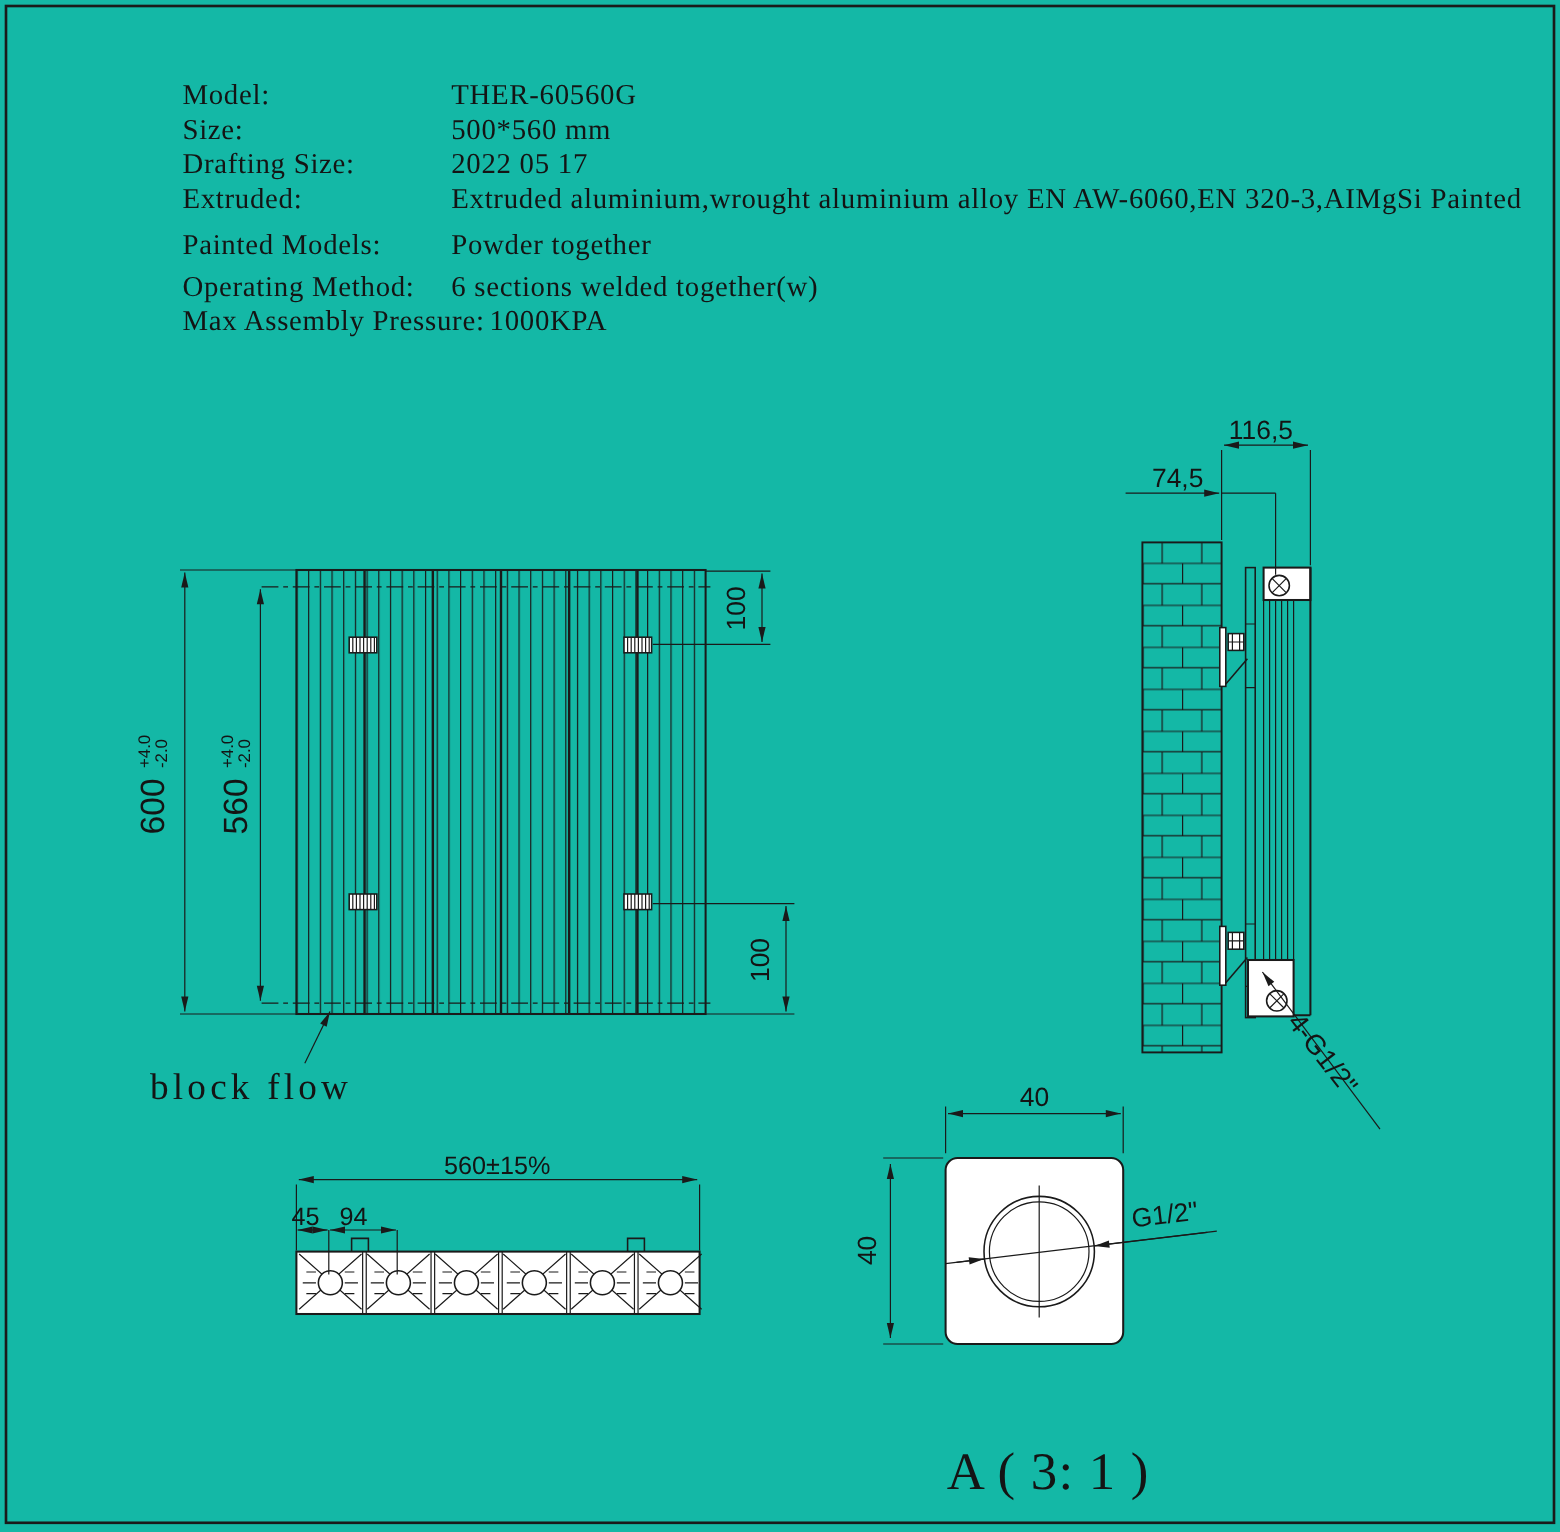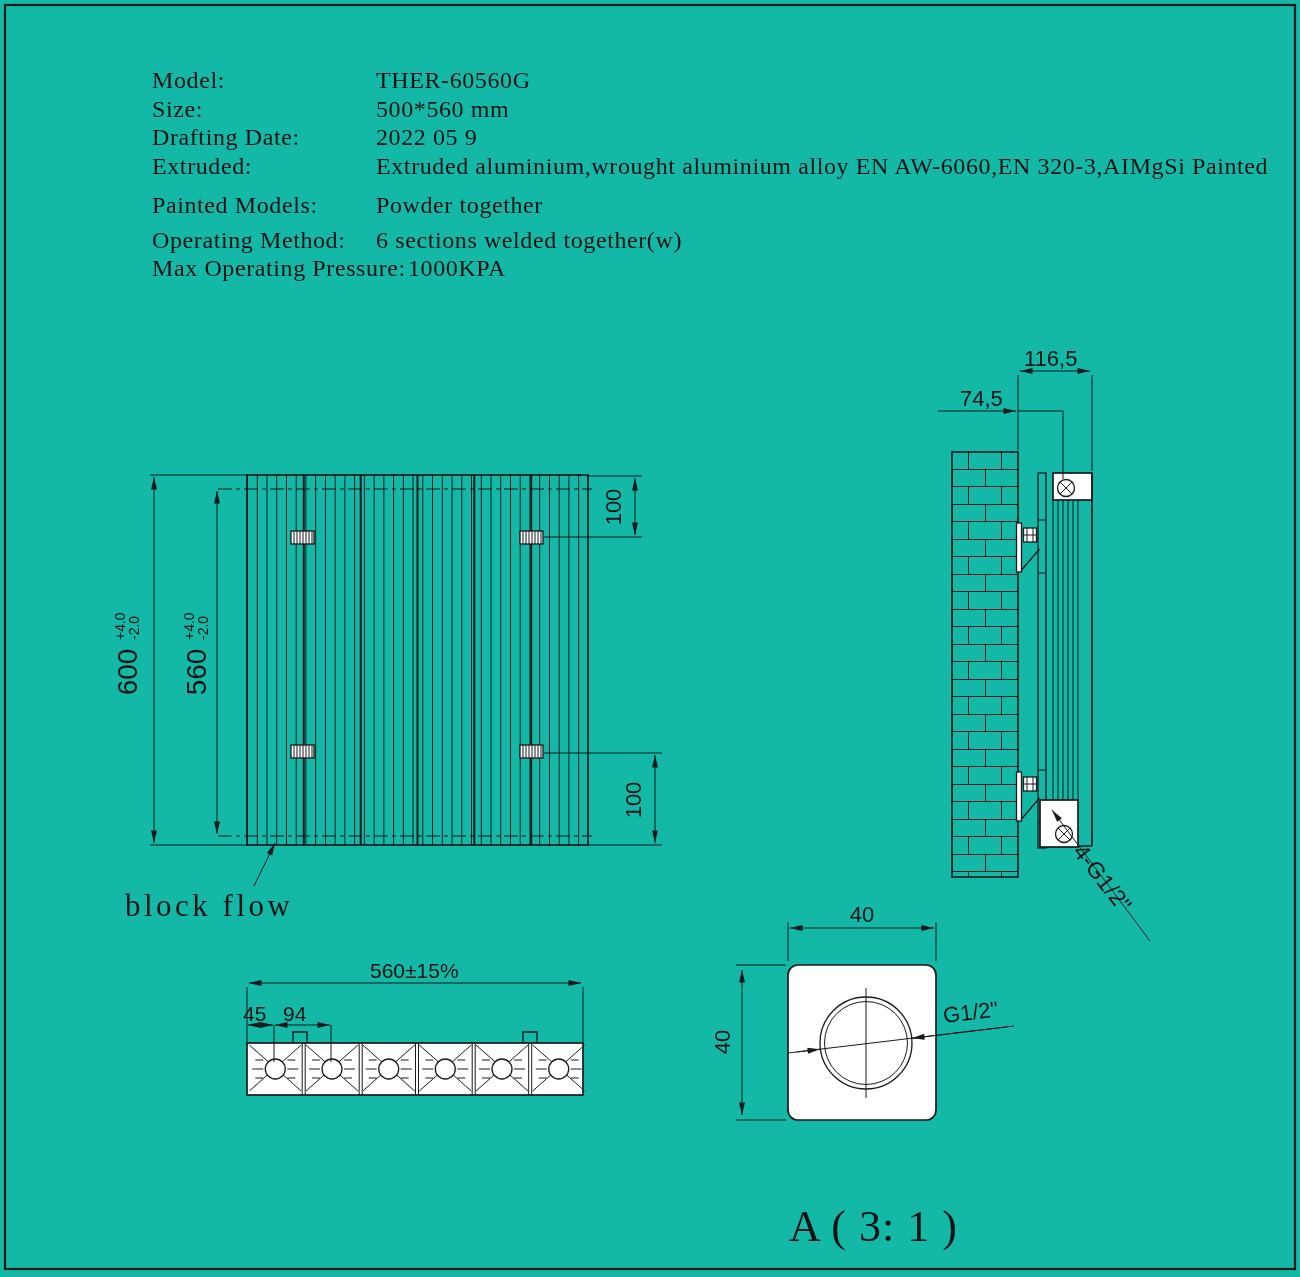--- a/index.html
+++ b/index.html
@@ -29,37 +29,37 @@
 
   <div class="meta-row" style="top:66px;">
     <span class="meta-label">Model:</span>
     <span class="meta-value">THER-60560G</span>
   </div>
   <div class="meta-row" style="top:95px;">
     <span class="meta-label">Size:</span>
     <span class="meta-value">500*560 mm</span>
   </div>
   <div class="meta-row" style="top:123px;">
-    <span class="meta-label">Drafting Date:</span>
-    <span class="meta-value">2022 05 9</span>
+    <span class="meta-label">Drafting Size:</span>
+    <span class="meta-value">2022 05 17</span>
   </div>
   <div class="meta-row" style="top:152px;">
     <span class="meta-label">Extruded:</span>
     <span class="meta-value">Extruded aluminium,wrought aluminium alloy EN AW-6060,EN 320-3,AIMgSi Painted</span>
   </div>
   <div class="meta-row" style="top:191px;">
     <span class="meta-label">Painted Models:</span>
     <span class="meta-value">Powder together</span>
   </div>
   <div class="meta-row" style="top:226px;">
     <span class="meta-label">Operating Method:</span>
     <span class="meta-value">6 sections welded together(w)</span>
   </div>
   <div class="meta-row" style="top:254px;">
-    <span class="meta-label">Max Operating Pressure:</span>
+    <span class="meta-label">Max Assembly Pressure:</span>
     <span class="meta-value" style="left:408px;">1000KPA</span>
   </div>
 
   <svg id="drawing" width="1300" height="1277" viewBox="0 0 1300 1277">
     <defs>
       <marker id="mE" markerWidth="14" markerHeight="8" refX="13" refY="4" orient="auto" markerUnits="userSpaceOnUse">
         <path d="M0.5,1 L13,4 L0.5,7 Z" fill="#1a1a1a"></path>
       </marker>
       <marker id="mS" markerWidth="14" markerHeight="8" refX="0.5" refY="4" orient="auto" markerUnits="userSpaceOnUse">
         <path d="M13,1 L0.5,4 L13,7 Z" fill="#1a1a1a"></path>

